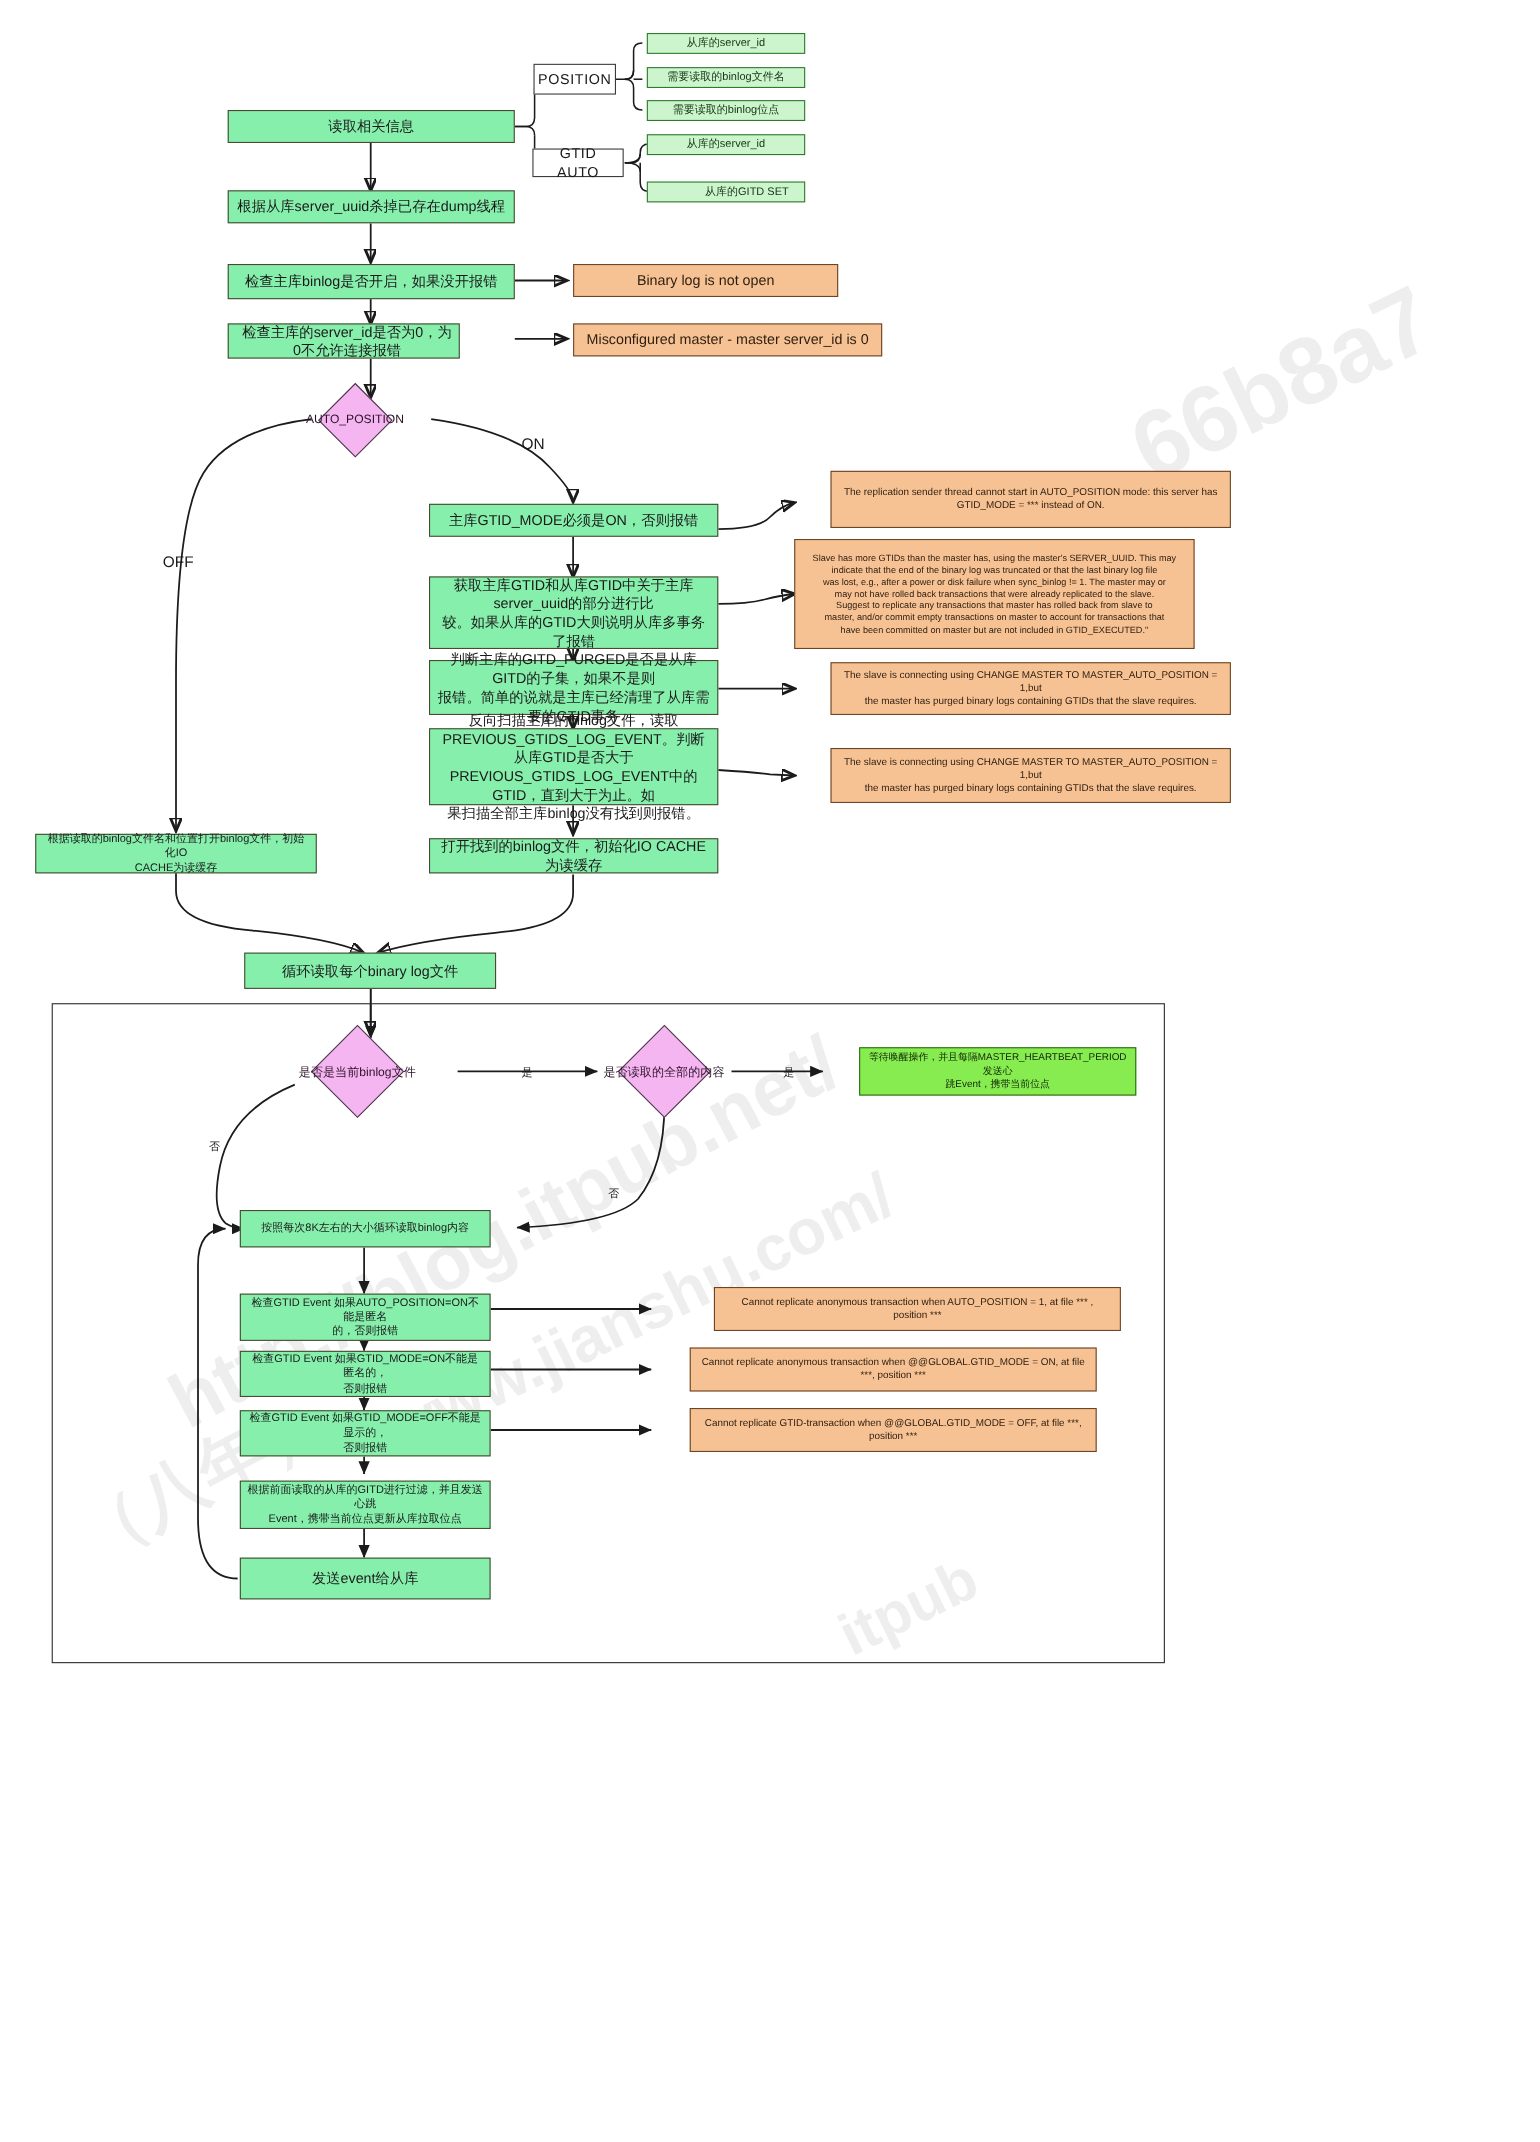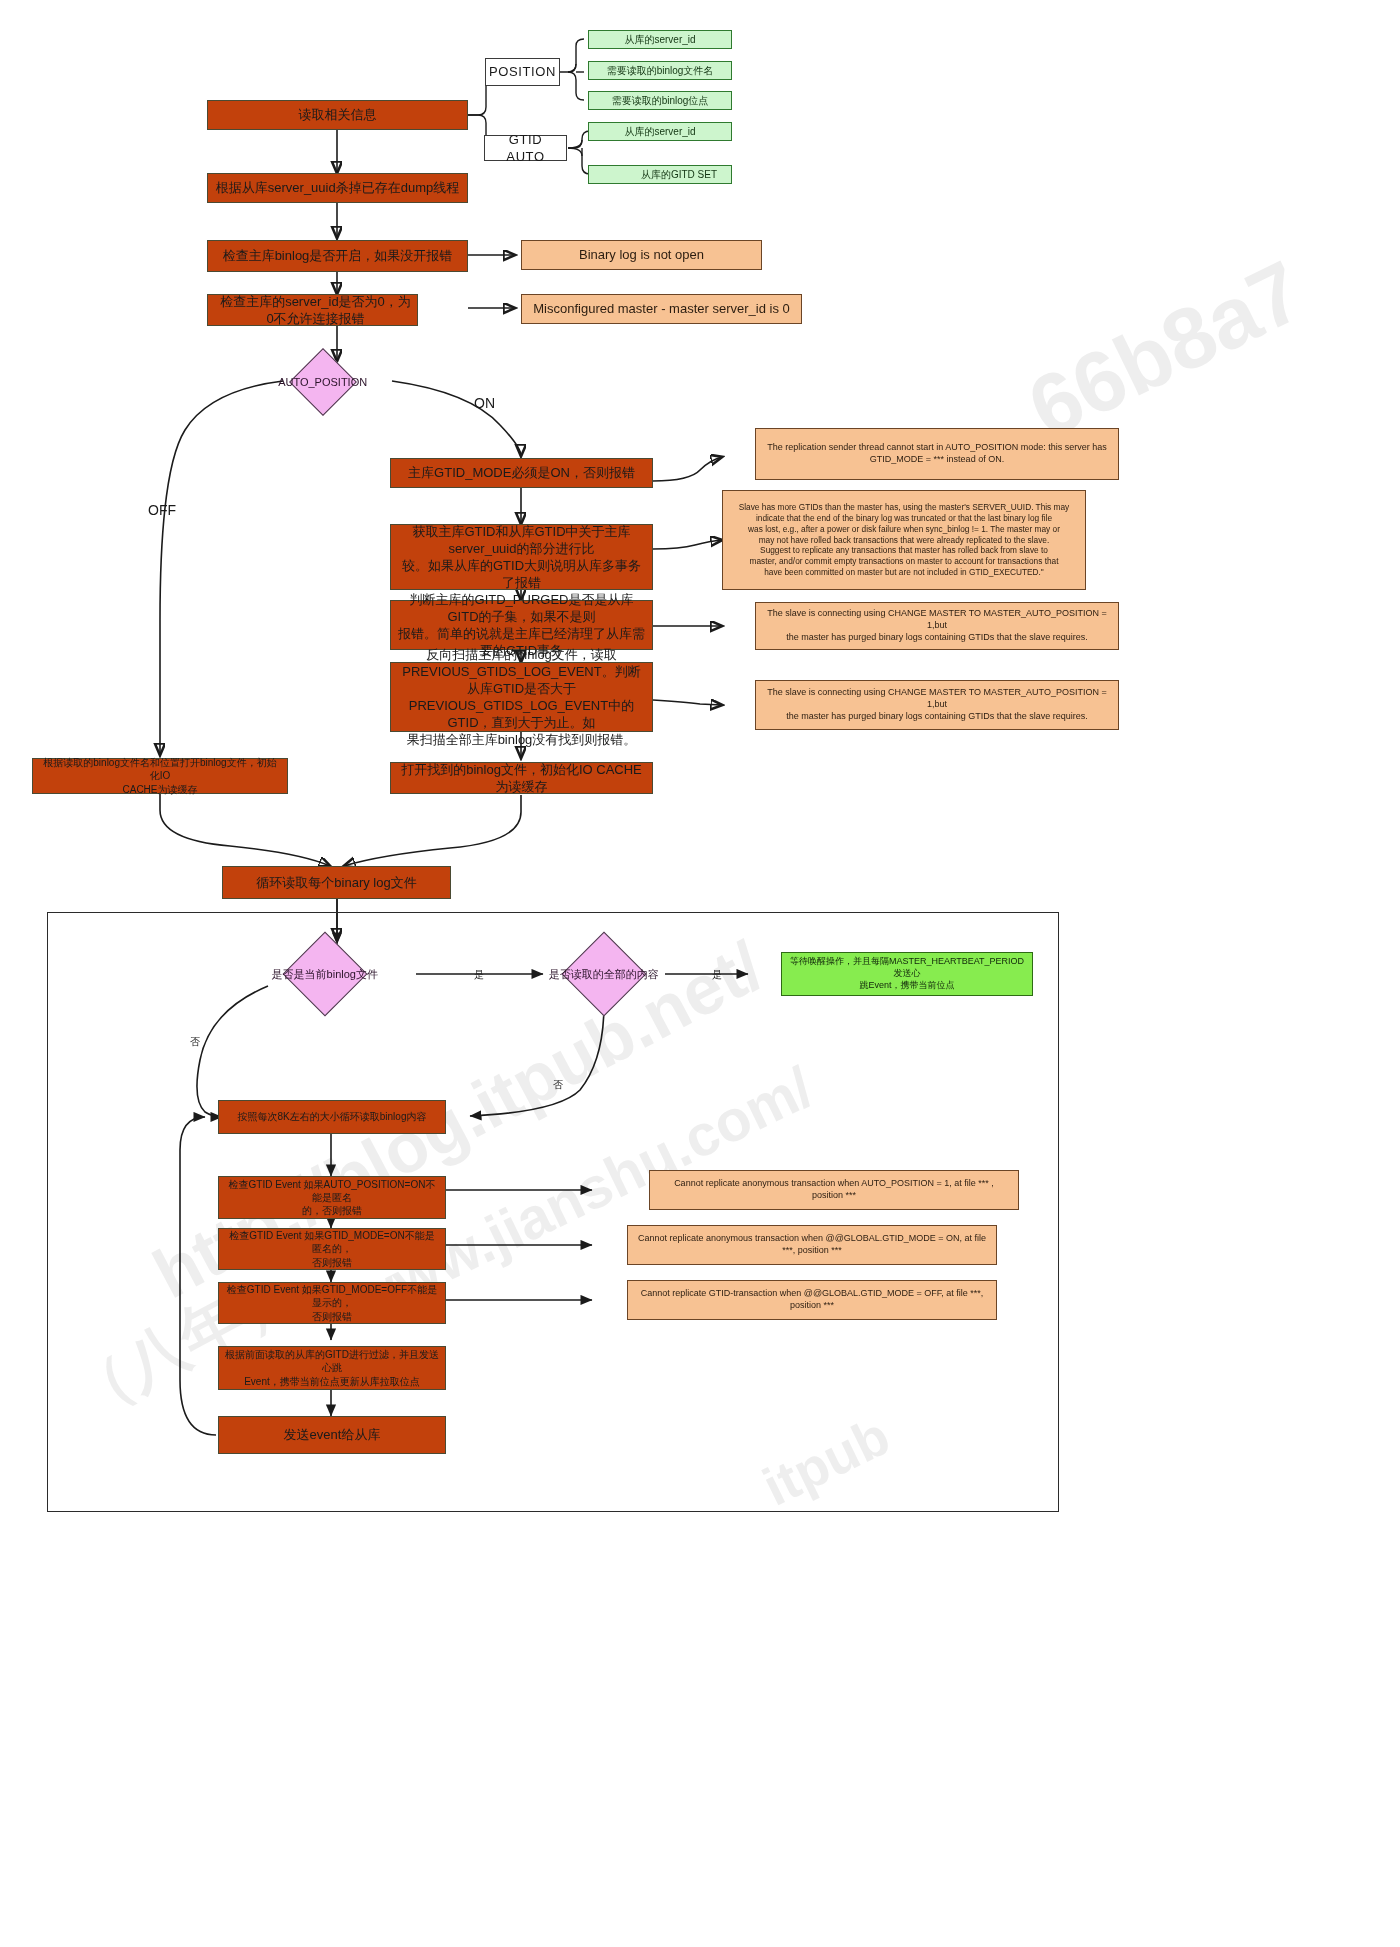--- a/index.html
+++ b/index.html
@@ -36,21 +36,21 @@
   .node{
     position:absolute;
     box-sizing:border-box;
     display:flex;align-items:center;justify-content:center;
     text-align:center;
     line-height:1.32;
     border:1.5px solid #3b3b3b;
     padding:3px 6px;
     white-space:pre-line;
   }
-  .yellow{background:#c2410c;border-color:#4a4a33;}
+  .yellow{background:#86efac;border-color:#4a4a33;}
   .orange{background:#f7c293;border-color:#6b4526;color:#2b1d10;}
   .green{background:#cdf5cd;border-color:#2f7a2f;color:#123512;}
   .greenbig{background:#87ec4f;border-color:#2e6b14;color:#10260a;}
   .plain{background:#ffffff;border-color:#3b3b3b;letter-spacing:.6px;}
   .diamond{
     position:absolute;
     background:#f4b5f0;
     border:1.5px solid #4a3a49;
     transform:rotate(45deg);
     box-sizing:border-box;

